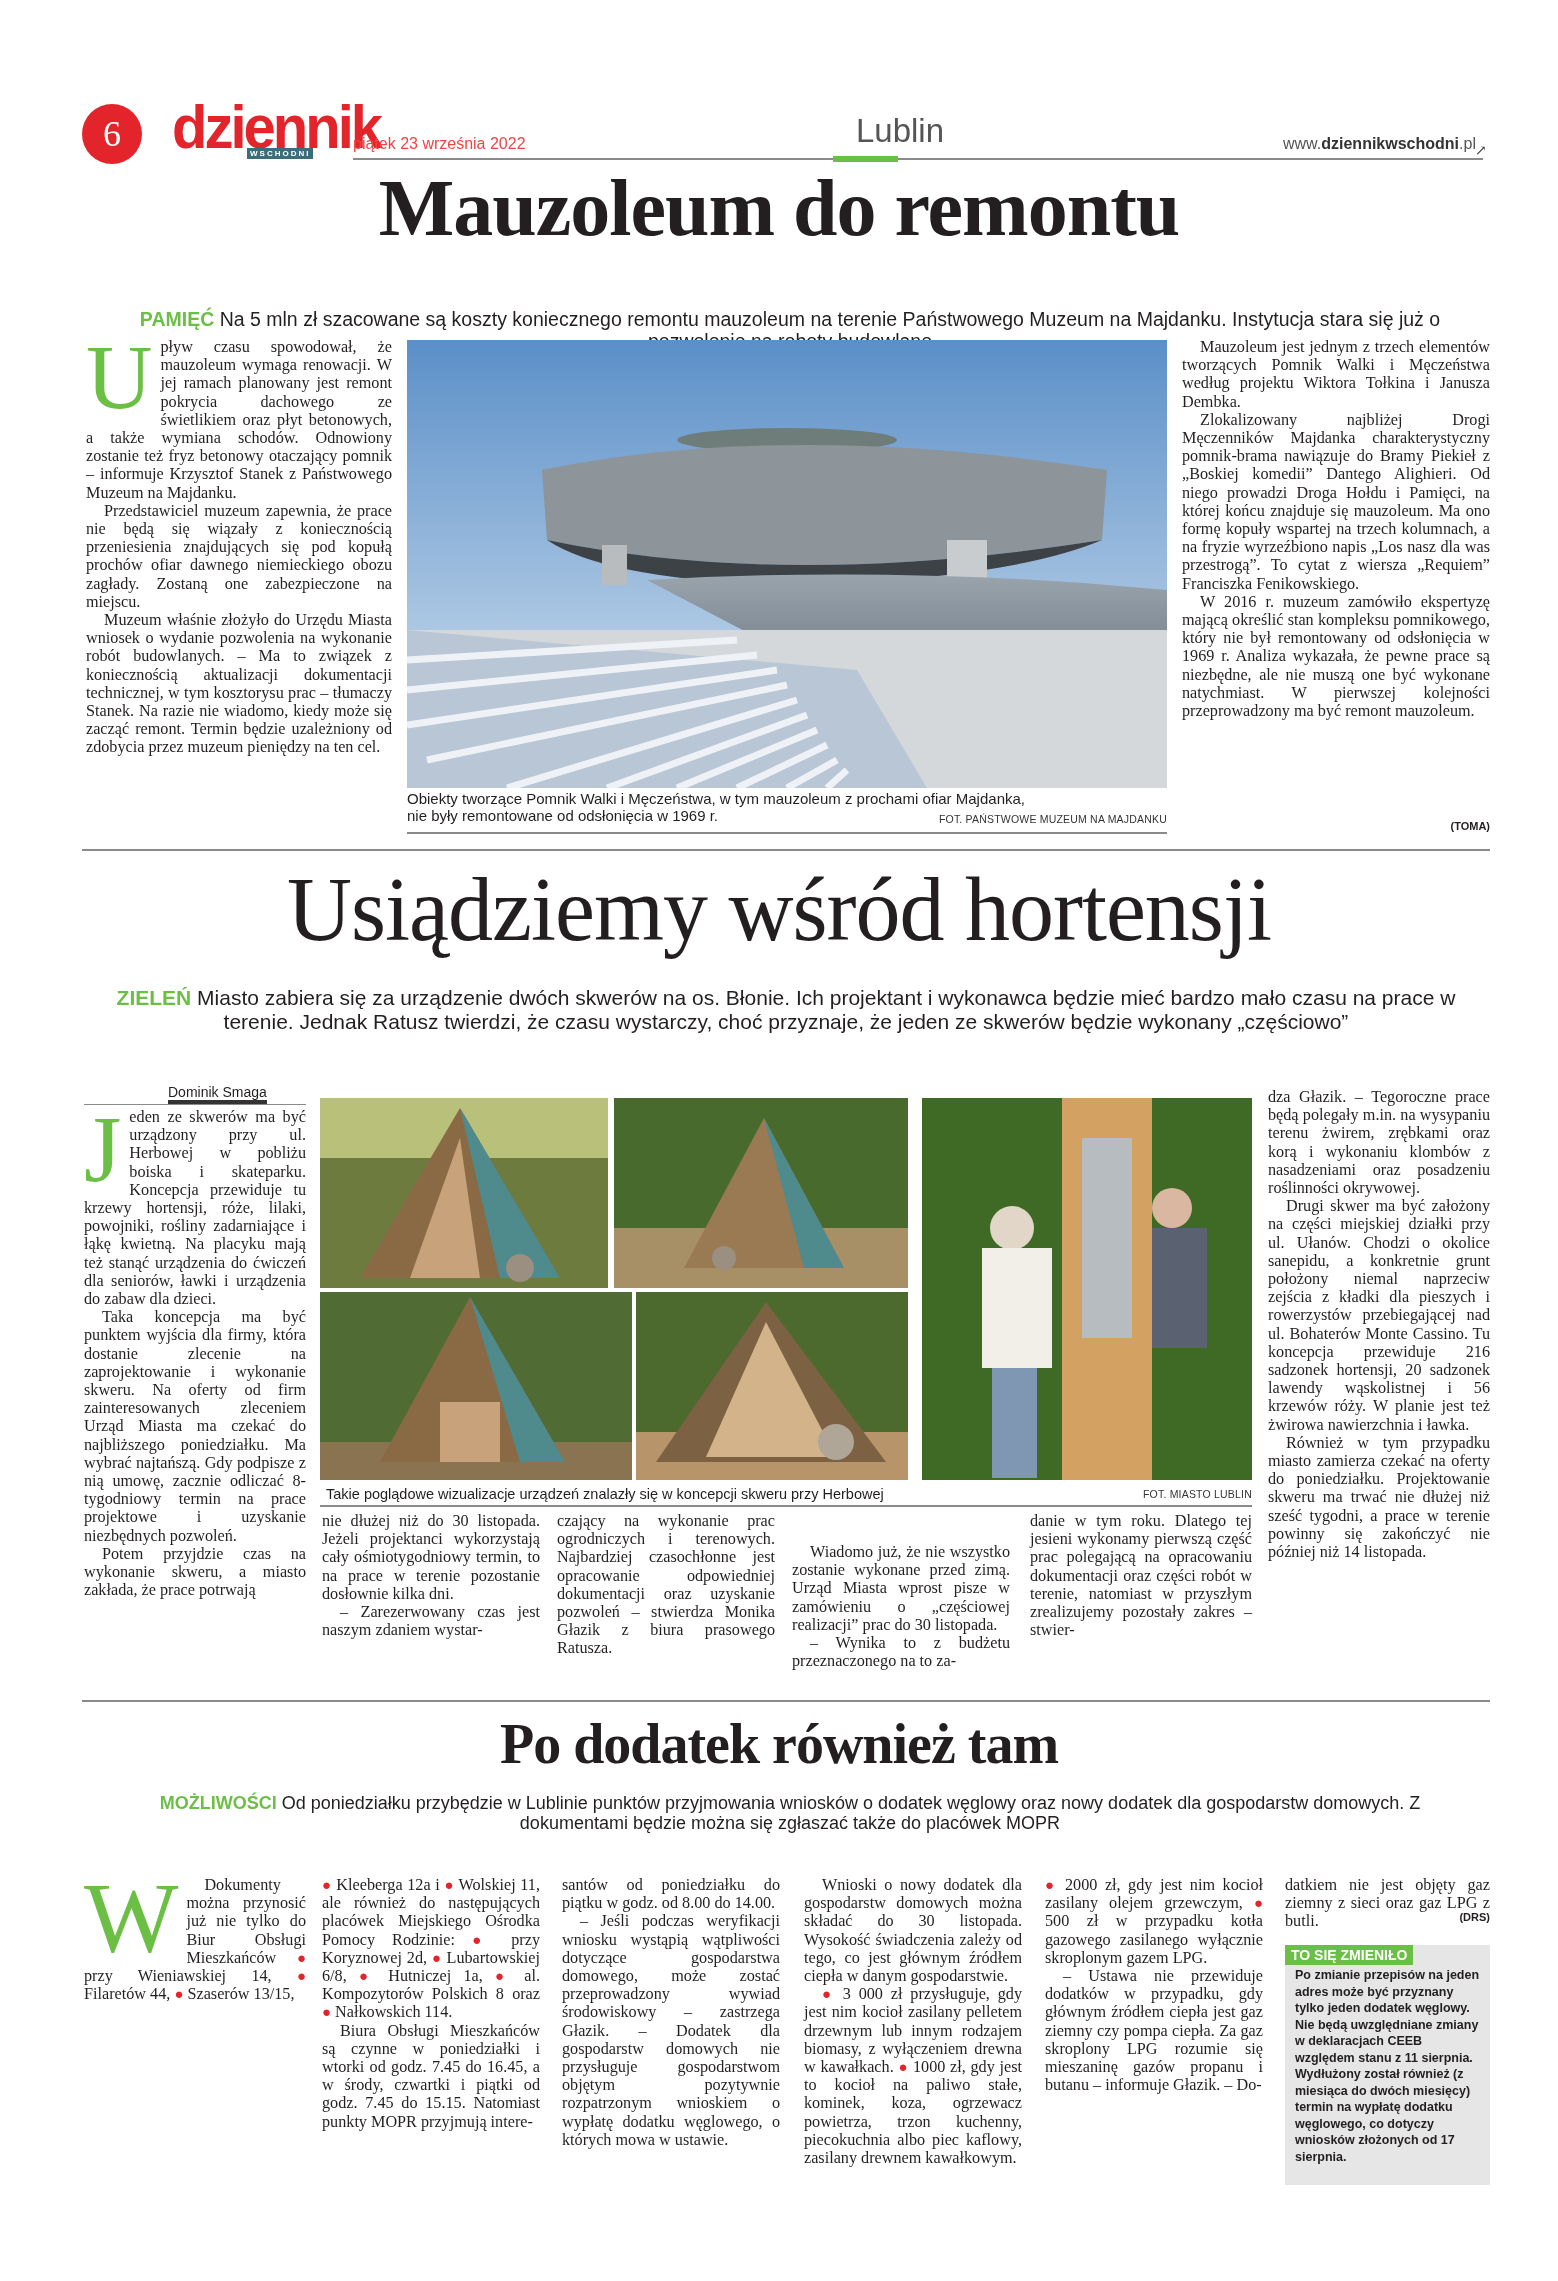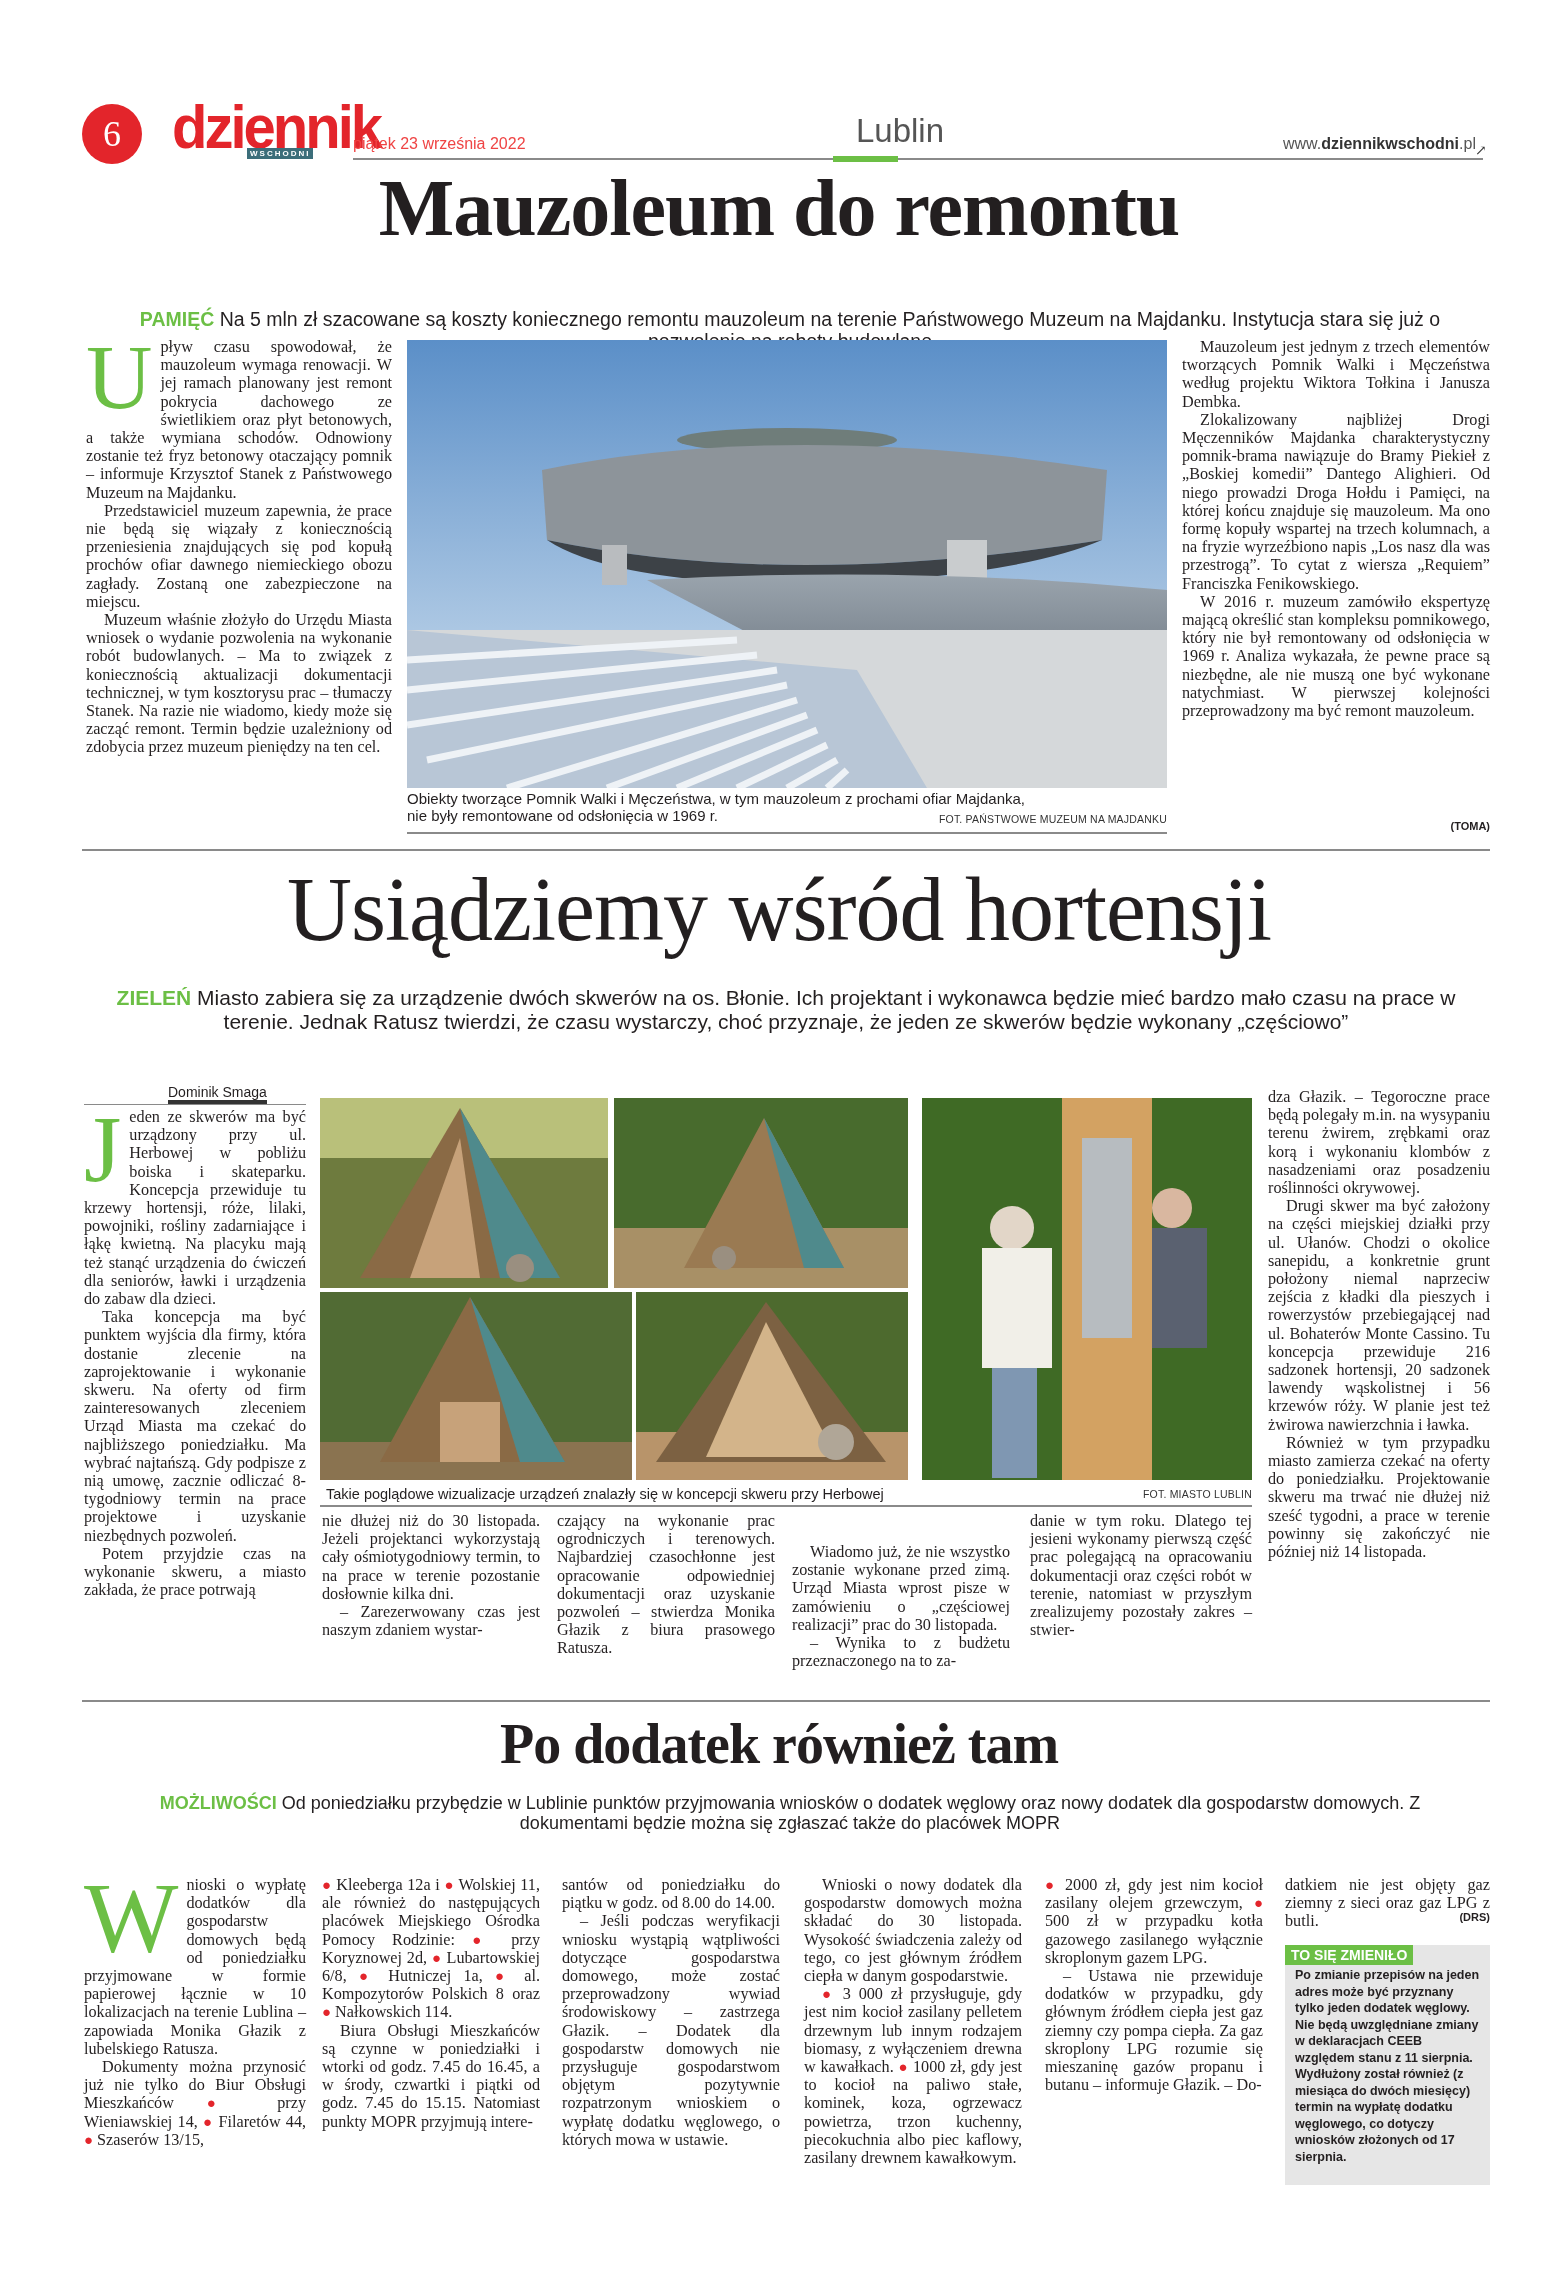--- a/index.html
+++ b/index.html
@@ -191,21 +191,20 @@
 <div class="abs rule" style="left:82px;top:1700px;width:1408px;height:1.5px;"></div>
 
 <div class="abs headline" style="left:0;top:1706px;width:1558px;font-size:56px;line-height:76px;">Po dodatek również tam</div>
 <div class="abs lead" style="left:110px;top:1793px;width:1360px;font-size:18px;line-height:20px;">
   <span class="kicker">MOŻLIWOŚCI</span>
   <span>Od poniedziałku przybędzie w Lublinie punktów przyjmowania wniosków o dodatek węglowy oraz nowy dodatek dla gospodarstw domowych. Z dokumentami będzie można się zgłaszać także do placówek MOPR</span>
 </div>
 
 <div class="abs body-text" style="left:84px;top:1876px;width:222px;">
   <span class="dropcap" style="font-size:100px;line-height:80px;">W</span>
-  <p class="noind">nioski o wypłatę dodatków dla gospodarstw domowych będą od poniedziałku przyjmowane w formie papierowej łącznie w 10 lokalizacjach na terenie Lublina – zapowiada Monika Głazik z lubelskiego Ratusza.</p>
   <p><span>Dokumenty można przynosić już nie tylko do Biur Obsługi Mieszkańców</span> <span class="bullet">●</span> <span>przy Wieniawskiej 14,</span> <span class="bullet">●</span> <span>Filaretów 44,</span> <span class="bullet">●</span> <span>Szaserów 13/15,</span></p>
 </div>
 
 <div class="abs body-text" style="left:322px;top:1876px;width:218px;">
   <p class="noind"><span class="bullet">●</span> <span>Kleeberga 12a i</span> <span class="bullet">●</span> <span>Wolskiej 11, ale również do następujących placówek Miejskiego Ośrodka Pomocy Rodzinie:</span> <span class="bullet">●</span> <span>przy Koryznowej 2d,</span> <span class="bullet">●</span> <span>Lubartowskiej 6/8,</span> <span class="bullet">●</span> <span>Hutniczej 1a,</span> <span class="bullet">●</span> <span>al. Kompozytorów Polskich 8 oraz</span> <span class="bullet">●</span> <span>Nałkowskich 114.</span></p>
   <p>Biura Obsługi Mieszkańców są czynne w poniedziałki i wtorki od godz. 7.45 do 16.45, a w środy, czwartki i piątki od godz. 7.45 do 15.15. Natomiast punkty MOPR przyjmują intere-</p>
 </div>
 
 <div class="abs body-text" style="left:562px;top:1876px;width:218px;">
   <p class="noind">santów od poniedziałku do piątku w godz. od 8.00 do 14.00.</p>

